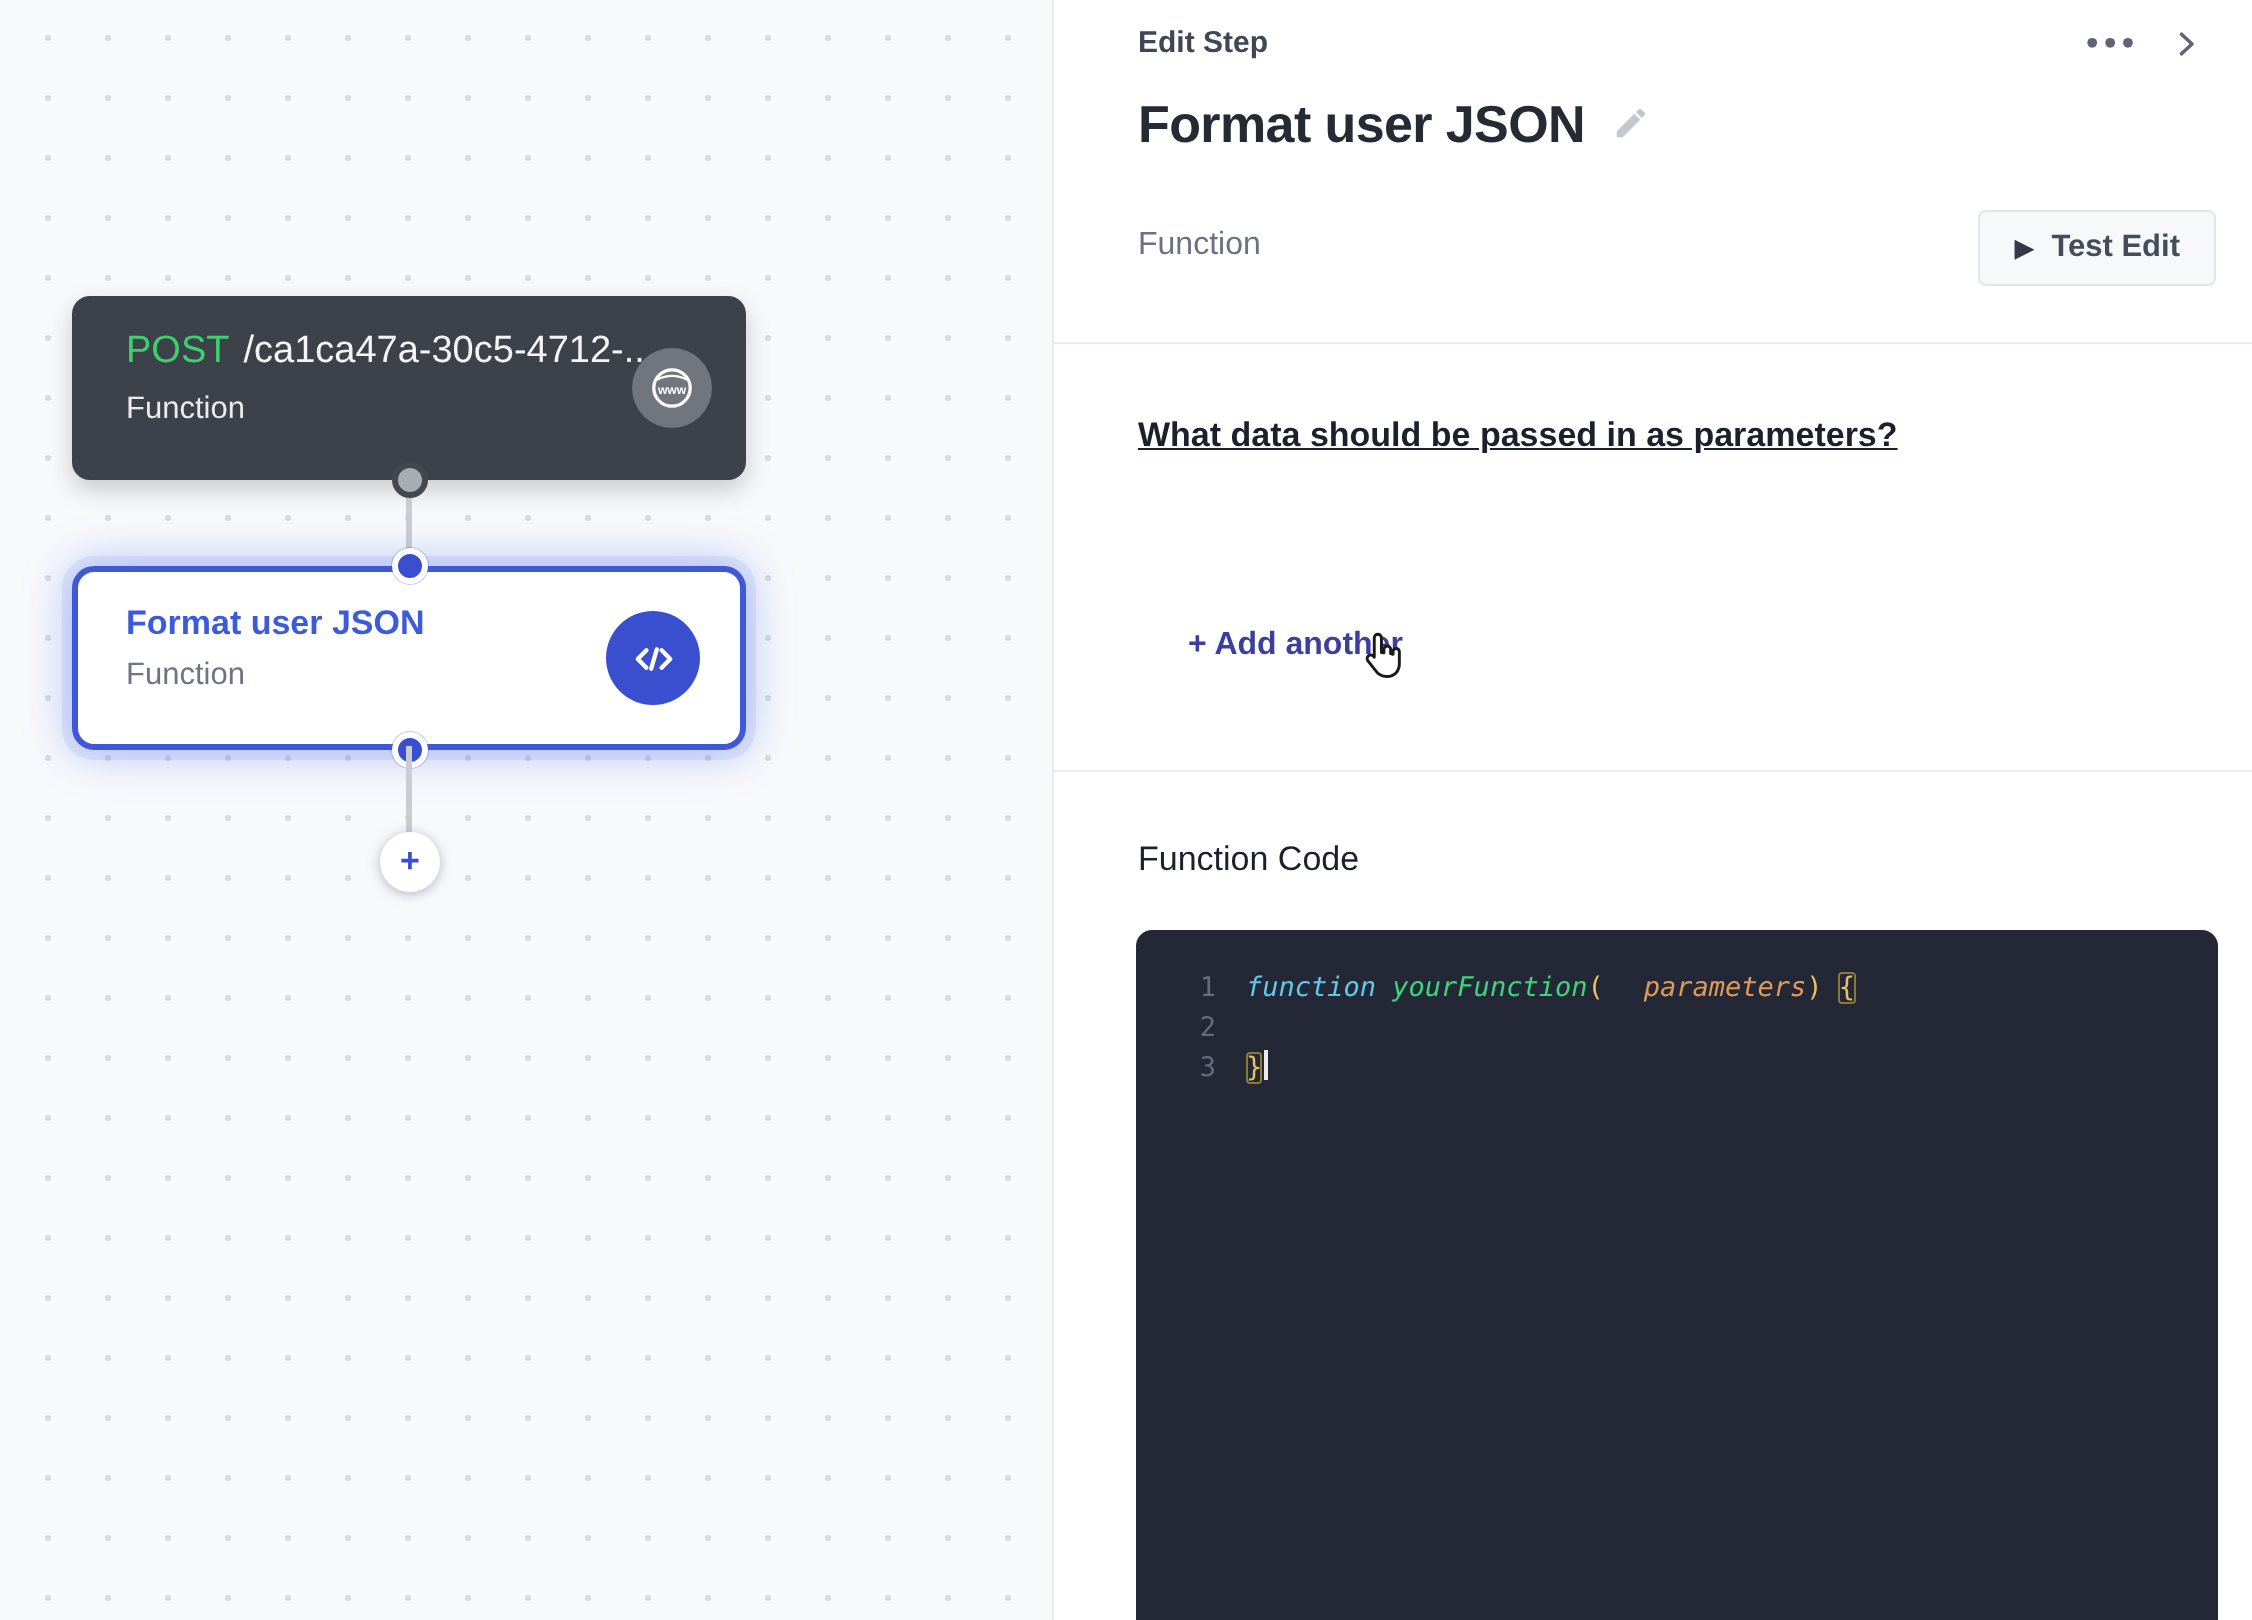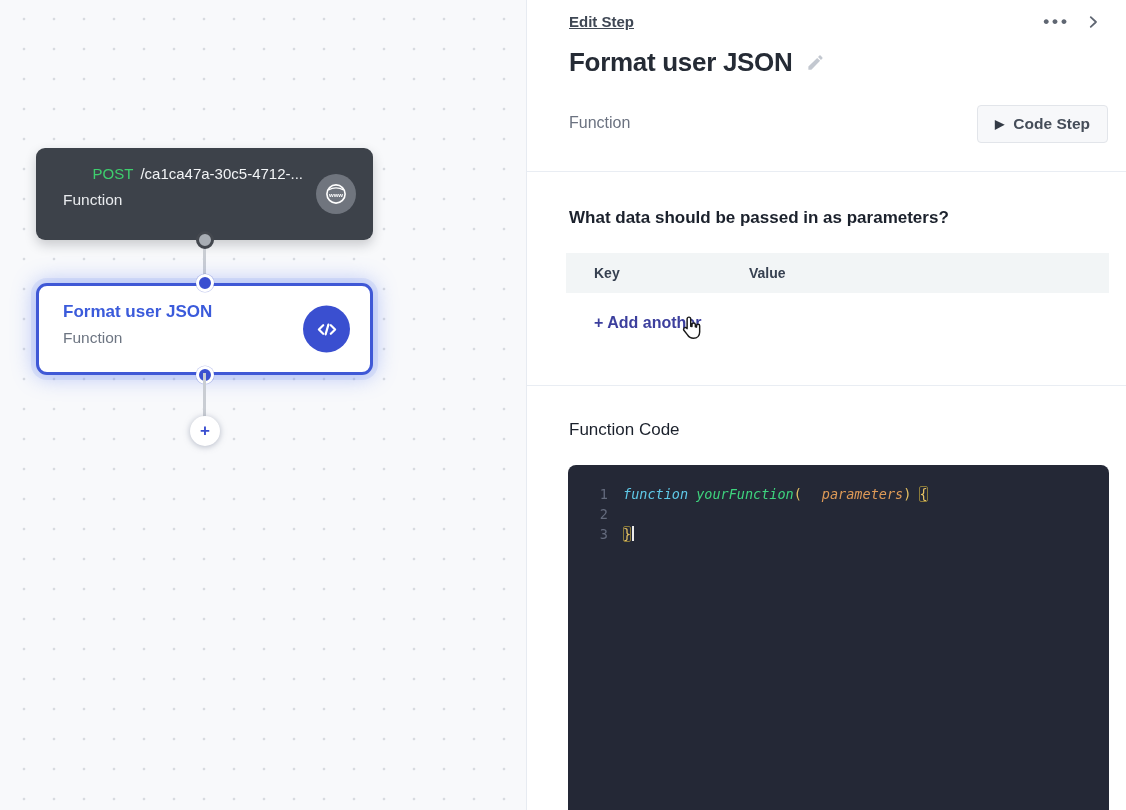--- a/index.html
+++ b/index.html
@@ -11,21 +11,21 @@
     position:absolute; left:0; top:0; width:526px; height:810px;
     background-color:#f8f9fb;
     background-image:radial-gradient(circle, #d8dbe0 1.5px, transparent 1.6px);
     background-size:30px 30px; background-position:9px 4px;
   }
   .trigger-node {
     position:absolute; left:36px; top:148px; width:337px; height:92px;
     background:#3d424a; border-radius:9px; box-shadow:0 5px 12px rgba(30,35,45,.22);
     padding:17px 70px 0 27px;
   }
-  .trigger-line1 { font-size:15px; color:#f2f4f6; white-space:nowrap;text-align:right; }
+  .trigger-line1 { font-size:19px; color:#f2f4f6; white-space:nowrap; }
   .trigger-method { color:#3ecf6e; margin-right:7px; font-weight:500; }
   .trigger-line2 { font-size:15.5px; color:#e9ebee; margin-top:9px; }
   .globe-badge {
     position:absolute; right:17px; top:26px; width:40px; height:40px; border-radius:50%;
     background:#70757e; display:flex; align-items:center; justify-content:center;
   }
   .func-node {
     position:absolute; left:36px; top:283px; width:337px; height:92px;
     background:#ffffff; border:3px solid #3f58d6; border-radius:11px;
     box-shadow:0 0 0 5px rgba(99,130,240,.13), 0 0 22px 2px rgba(80,115,240,.40);
@@ -51,38 +51,38 @@
     background:#ffffff; box-shadow:0 1px 6px rgba(110,120,145,.5);
     color:#3a4fd0; font-size:17px; font-weight:700;
     display:flex; align-items:center; justify-content:center; cursor:pointer;
   }
 
   
   #panel {
     position:absolute; left:526px; top:0; width:600px; height:810px;
     background:#ffffff; border-left:1px solid #e7ebf1;
   }
-  .eyebrow { position:absolute; left:42px; top:13px; font-size:15px; font-weight:700; color:#3f4754;text-decoration:underline; }
+  .eyebrow { position:absolute; left:42px; top:13px; font-size:15px; font-weight:700; color:#3f4754; }
   .panel-actions { position:absolute; top:11px; right:24px; display:flex; align-items:center; gap:14px; }
   .dots-menu { font-size:17px; font-weight:700; letter-spacing:3px; color:#5f6672; cursor:pointer; line-height:22px; }
   .chevron-btn { cursor:pointer; display:flex; }
   .step-title-row { position:absolute; left:42px; top:47px; display:flex; align-items:center; gap:13px; }
   .step-title { font-size:26px; font-weight:700; color:#252b35; letter-spacing:-.3px; }
   .pencil { margin-top:3px; cursor:pointer; }
   .step-type { position:absolute; left:42px; top:114px; font-size:16px; color:#6b7280; }
   .test-btn {
     position:absolute; top:105px; right:18px; height:38px; padding:0 17px;
     background:#f7f8fa; border:1px solid #e2e5ea; border-radius:4px;
     display:flex; align-items:center; gap:9px; cursor:pointer;
     font-size:15.5px; font-weight:700; color:#454d59;
   }
   .play-glyph { font-size:12px; color:#333a45; }
   .hr { position:absolute; left:0; width:600px; height:1px; background:#e9edf3; }
   .hr-1 { top:171px; } .hr-2 { top:385px; }
-  .params-q { position:absolute; left:42px; top:208px; font-size:17px; font-weight:700; color:#1b212c; }
+  .params-q { position:absolute; left:42px; top:208px; font-size:17px; font-weight:700; color:#1b212c;text-decoration:underline; }
   .param-table-head {
     position:absolute; left:39px; top:253px; width:543px; height:40px;
     background:#f2f5f6; display:flex; align-items:center;
     font-size:14px; font-weight:700; color:#374151;
   }
   .col-key { margin-left:28px; width:155px; }
   .add-another { position:absolute; left:67px; top:314px; font-size:16px; font-weight:700; color:#3c3f9d; cursor:pointer; }
   .cursor-hand { position:absolute; left:150px; top:315px; pointer-events:none; }
   .code-heading { position:absolute; left:42px; top:420px; font-size:17px; font-weight:400; color:#1b212c; }
   .code-editor {
@@ -160,31 +160,27 @@
       <svg width="19" height="19" viewBox="0 0 24 24">
         <path d="M3 17.2 V21 h3.8 L17.8 9.9 l-3.7-3.7 L3 17.2 z M20.7 7 a1 1 0 0 0 0-1.4 l-2.3-2.3 a1 1 0 0 0-1.4 0 l-1.8 1.8 3.7 3.7 L20.7 7 z" fill="#c3c8d0"></path>
       </svg>
     </span>
   </div>
 
   <div class="step-type">Function</div>
 
   <div class="test-btn">
     <span class="play-glyph">▶</span>
-    <span>Code Step</span>
+    <span>Test Edit</span>
   </div>
 
   <div class="hr hr-1"></div>
 
   <div class="params-q">What data should be passed in as parameters?</div>
 
-  <div class="param-table-head">
-    <span class="col-key">Key</span>
-    <span class="col-value">Value</span>
-  </div>
 
   <div class="add-another">+ Add another</div>
 
   <span class="cursor-hand">
     <svg width="27" height="27" viewBox="0 0 24 24">
       <path d="M9 3.5 a1.6 1.6 0 0 1 3.2 0 V10 l1.1 0.15 V8.6 a1.5 1.5 0 0 1 3 0 v1.9 l1.05 0.3 V9.6 a1.4 1.4 0 0 1 2.8 0 V15 c0 3.4 -2.2 5.7 -5.5 5.7 c-2.6 0 -4 -0.9 -5.3 -3 L6.1 13.6 c-0.6 -1 -0.1 -2.1 0.9 -2.4 c0.8 -0.2 1.5 0.1 2 0.9 V3.5 z" fill="#ffffff" stroke="#1a1a1a" stroke-width="1.3" stroke-linejoin="round"></path>
     </svg>
   </span>
 
   <div class="hr hr-2"></div>

